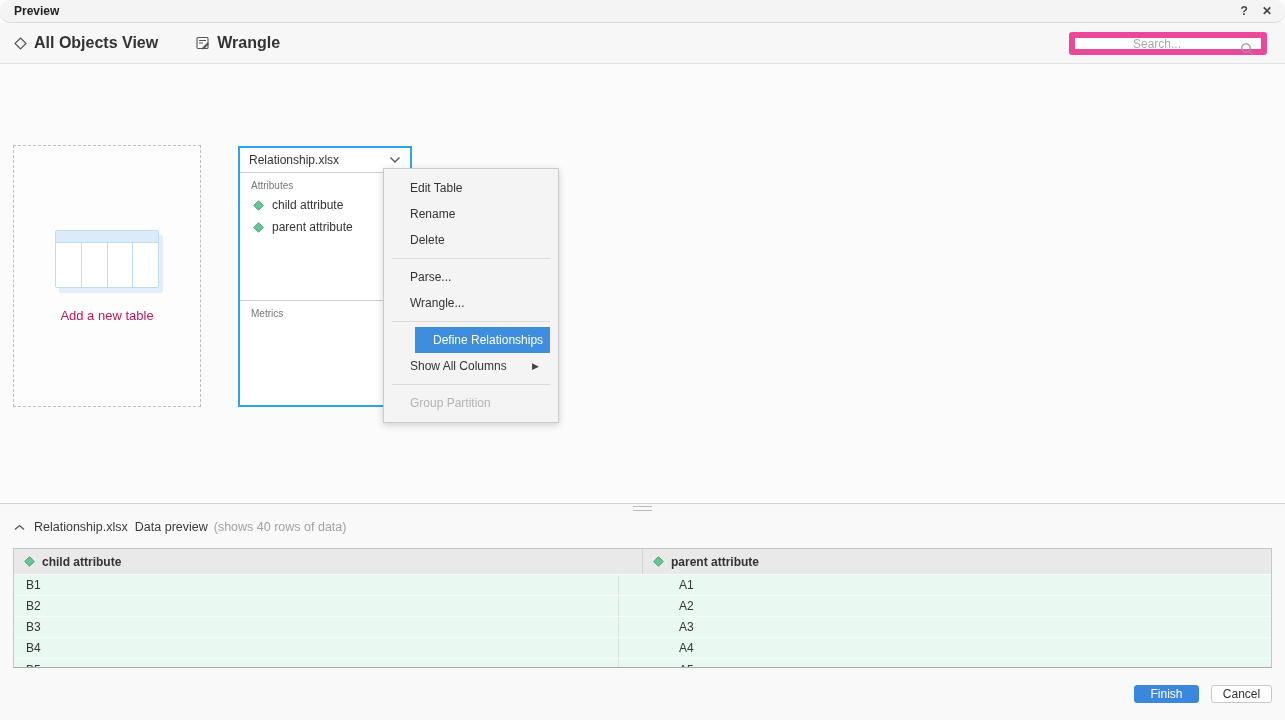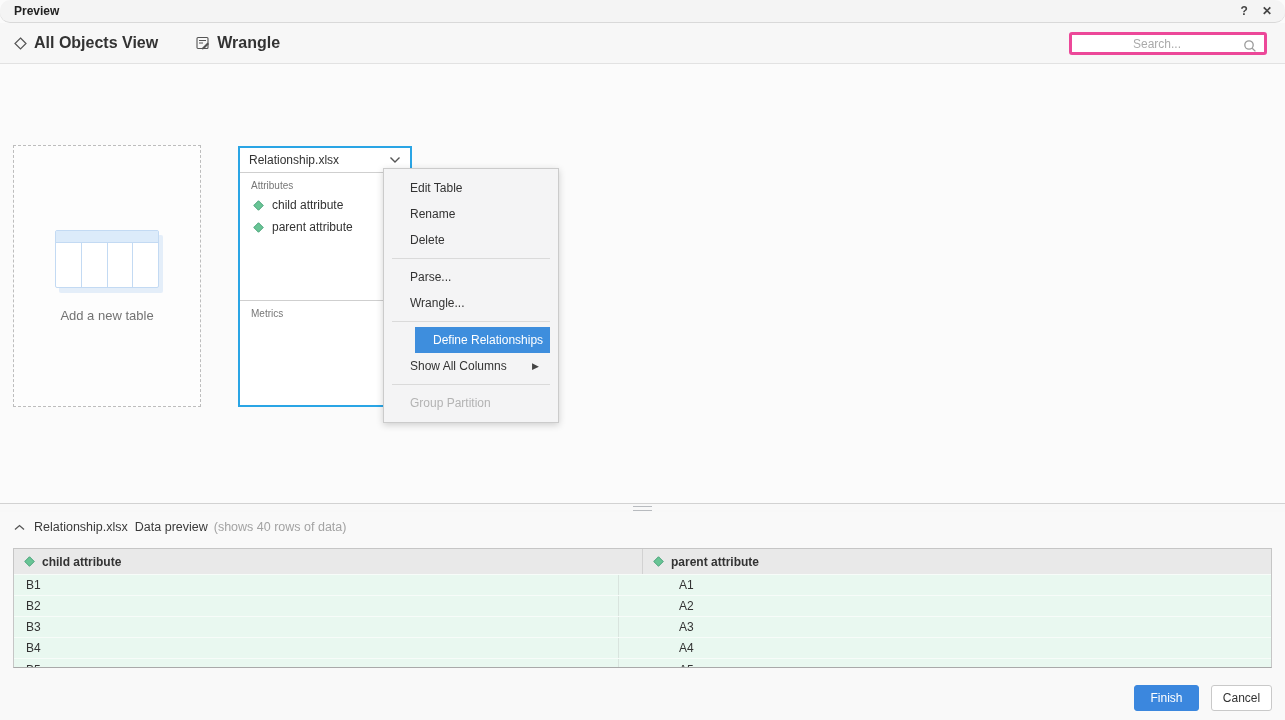--- a/index.html
+++ b/index.html
@@ -24,21 +24,21 @@
   .toolbar {
     position:absolute; left:0; top:23px; width:1285px; height:41px;
     background:#f7f7f7; border-bottom:1px solid #e2e2e2;
     display:flex; align-items:center;
   }
   .tool-item { display:flex; align-items:center; gap:7px; color:#333; font-size:16px; cursor:default;font-weight:bold; }
   .tool-item.objects { margin-left:14px; }
   .tool-item.wrangle { margin-left:38px; }
   .searchbox {
     position:absolute; right:18px; top:9px; width:198px; height:23px;
-    background:#fff; border:3px solid #ec4899; border-radius:3px;
+    background:#fff; border:6px solid #ec4899; border-radius:3px;
     display:flex; align-items:center;
   }
   .searchbox input {
     border:none; outline:none; background:transparent; width:100%; height:100%;
     text-align:center; font-family:"Liberation Sans",sans-serif;
     font-size:12px; color:#666; padding-right:22px;
   }
   .searchbox input::placeholder { color:#aaa; }
   .searchbox .mag { position:absolute; right:6px; top:3px; }
 
@@ -56,21 +56,21 @@
     border:1px solid #c3daf3; border-radius:2px;
     box-shadow:4px 5px 0 rgba(198,220,245,.45);
     display:flex; margin-bottom:20px; position:relative;
   }
   .table-glyph::before {
     content:""; position:absolute; left:0; top:0; width:100%; height:11px;
     background:#dcebfa; border-bottom:1px solid #c3daf3;
   }
   .table-glyph .col { flex:1; border-right:1px solid #c3daf3; }
   .table-glyph .col:last-child { border-right:none; }
-  .dropzone .label { color:#737373; font-size:13px; }
+  .dropzone .label { color:#be185d; font-size:13px; }
 
   
   .card {
     position:absolute; left:238px; top:81px; width:174px; height:261px;
     background:#fff; border:2px solid #2aa5e5;
   }
   .card-header {
     height:25px; display:flex; align-items:center; justify-content:space-between;
     padding:0 9px 0 9px; border-bottom:1px solid #cfcfcf; cursor:default;
   }
@@ -130,21 +130,21 @@
   .dt-row .cell {
     flex:1; display:flex; align-items:center; padding-left:12px;
     font-size:12px; color:#333; border-right:1px solid #d9e4de;
   }
   .dt-row .cell:last-child { border-right:none; }
   .dt-row.cut { height:9px; overflow:hidden; }
   .dt-row.cut .cell { height:21px; align-items:center; }
 
   
   .btn {
-    position:absolute; height:26px; border-radius:3px; font-size:12px;
+    position:absolute; height:18px; border-radius:3px; font-size:12px;
     display:flex; align-items:center; justify-content:center; cursor:pointer;
     font-family:"Liberation Sans",sans-serif;
   }
   .btn-finish { left:1134px; top:685px; width:65px; background:#3b87de; color:#fff; border:1px solid #3b87de; }
   .btn-cancel { left:1211px; top:685px; width:61px; background:#fff; color:#333; border:1px solid #c9c9c9; }
 
   svg { display:block; }
 </style>
 </head>
 <body>

